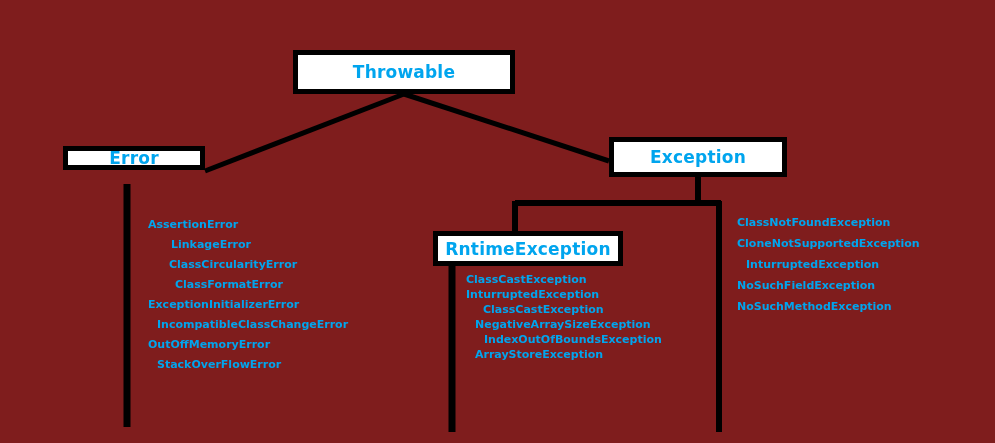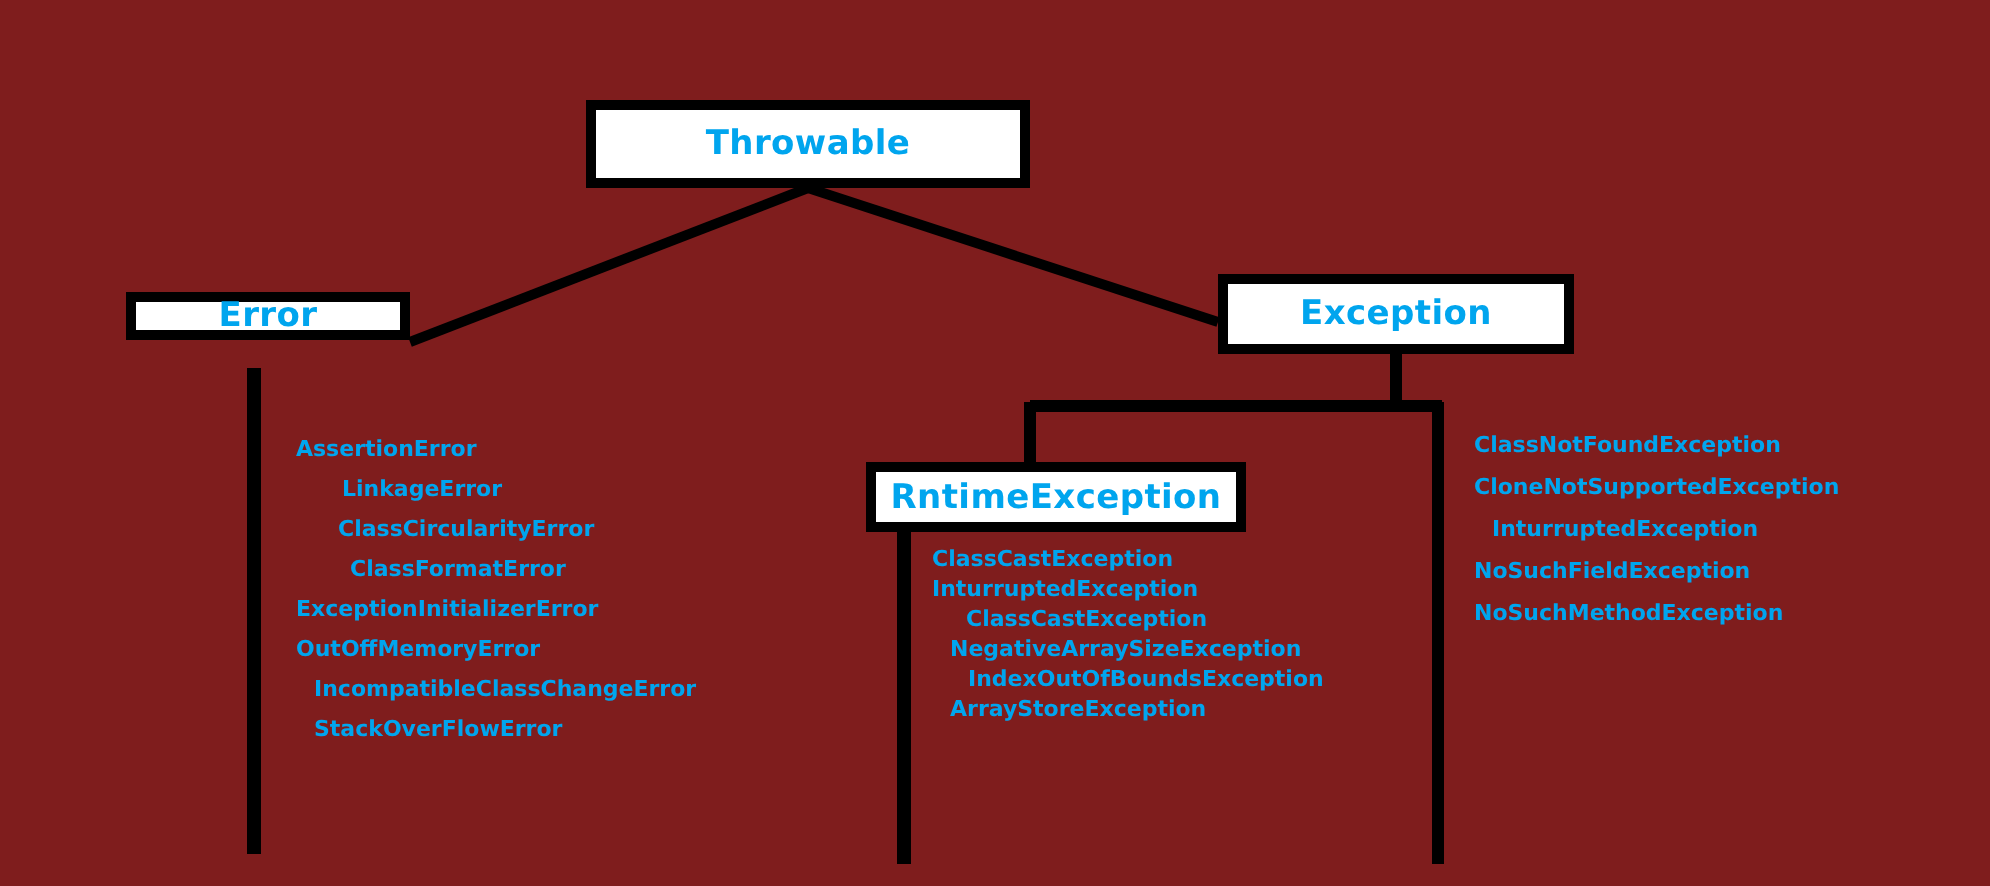--- a/index.html
+++ b/index.html
@@ -102,22 +102,22 @@
   <div class="node" id="node-runtime">
     <span class="node-label">RntimeException</span>
   </div>
 
   <div class="leaf-list" id="list-error">
       <div class="leaf" style="margin-left: 0px;">AssertionError</div>
       <div class="leaf" style="margin-left: 23px; margin-top: 9px;">LinkageError</div>
       <div class="leaf" style="margin-left: 21px; margin-top: 9px;">ClassCircularityError</div>
       <div class="leaf" style="margin-left: 27px; margin-top: 9px;">ClassFormatError</div>
       <div class="leaf" style="margin-left: 0px; margin-top: 9px;">ExceptionInitializerError</div>
+      <div class="leaf" style="margin-left: 9px; margin-top: 9px;">IncompatibleClassChangeError</div>
       <div class="leaf" style="margin-left: 0px; margin-top: 9px;">OutOffMemoryError</div>
-      <div class="leaf" style="margin-left: 9px; margin-top: 9px;">IncompatibleClassChangeError</div>
       <div class="leaf" style="margin-left: 9px; margin-top: 9px;">StackOverFlowError</div>
     </div>
 
   <div class="leaf-list" id="list-runtime">
       <div class="leaf" style="margin-left: 0px;">ClassCastException</div>
       <div class="leaf" style="margin-left: 0px; margin-top: 4px;">InturruptedException</div>
       <div class="leaf" style="margin-left: 17px; margin-top: 4px;">ClassCastException</div>
       <div class="leaf" style="margin-left: 9px; margin-top: 4px;">NegativeArraySizeException</div>
       <div class="leaf" style="margin-left: 18px; margin-top: 4px;">IndexOutOfBoundsException</div>
       <div class="leaf" style="margin-left: 9px; margin-top: 4px;">ArrayStoreException</div>

